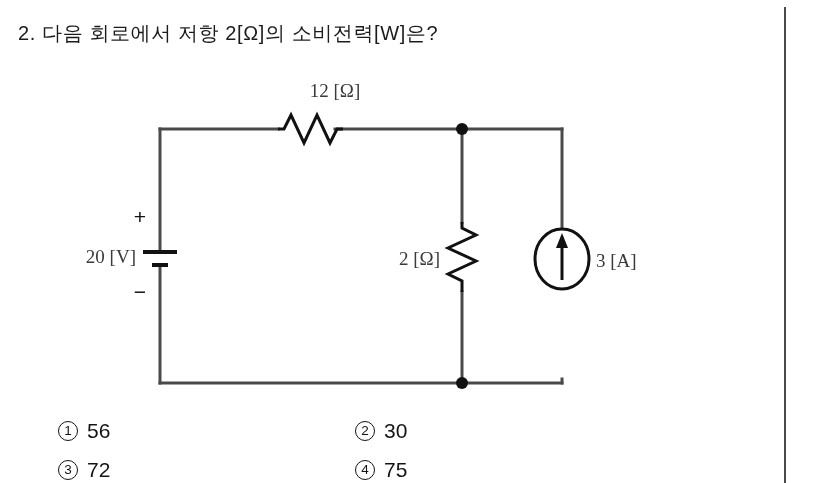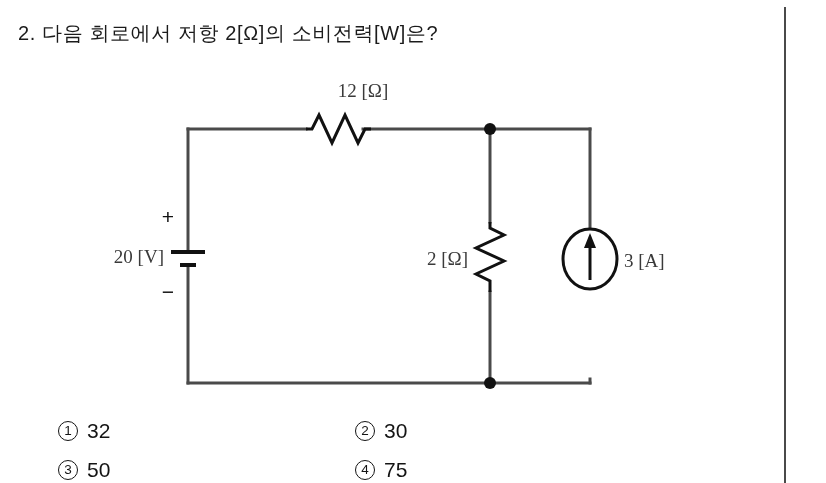--- a/index.html
+++ b/index.html
@@ -42,25 +42,24 @@
     left: 784px;
     top: 0px;
     width: 2px;
     height: 483px;
     background: #4a4a4a;
   }
 
   
   .circuit-wrap {
     position: absolute;
-    left: 14px;
+    left: 0px;
     top: 60px;
     width: 700px;
     height: 340px;
-    padding-left: 14px;
   }
   .circuit-svg { display: block; }
 
   .clabel {
     font-family: "Liberation Serif", serif;
     font-size: 19px;
     fill: #3a3a3a;
   }
 
   
@@ -161,31 +160,31 @@
         <path d="M562 166 L556 181 L568 181 Z" fill="#111111"></path>
       </g>
       <text class="clabel" x="596" y="200" text-anchor="start">3 [A]</text>
     </svg>
   </div>
 
   <div class="options">
 
     <div class="opt opt-c0 opt-r0">
       <span class="opt-num">1</span>
-      <span class="opt-val">32</span>
+      <span class="opt-val">56</span>
     </div>
 
     <div class="opt opt-c1 opt-r0">
       <span class="opt-num">2</span>
       <span class="opt-val">30</span>
     </div>
 
     <div class="opt opt-c0 opt-r1">
       <span class="opt-num">3</span>
-      <span class="opt-val">50</span>
+      <span class="opt-val">72</span>
     </div>
 
     <div class="opt opt-c1 opt-r1">
       <span class="opt-num">4</span>
       <span class="opt-val">75</span>
     </div>
   </div>
 
   <div class="col-divider"></div>
 

